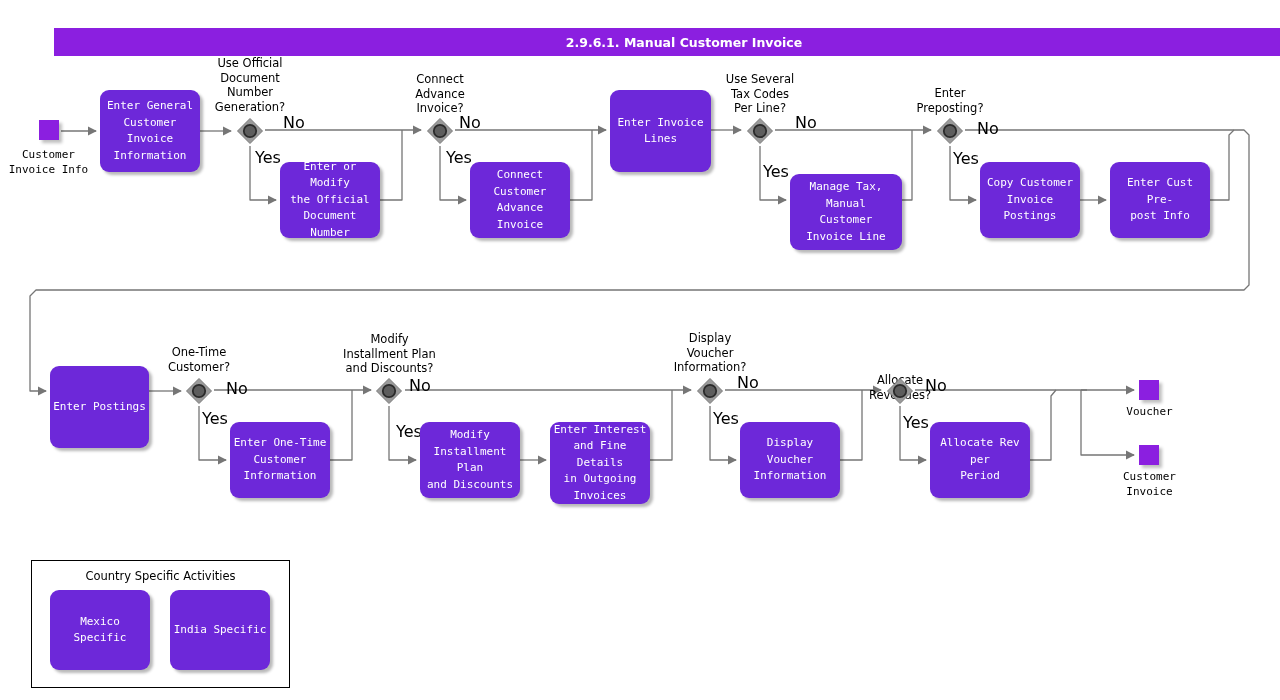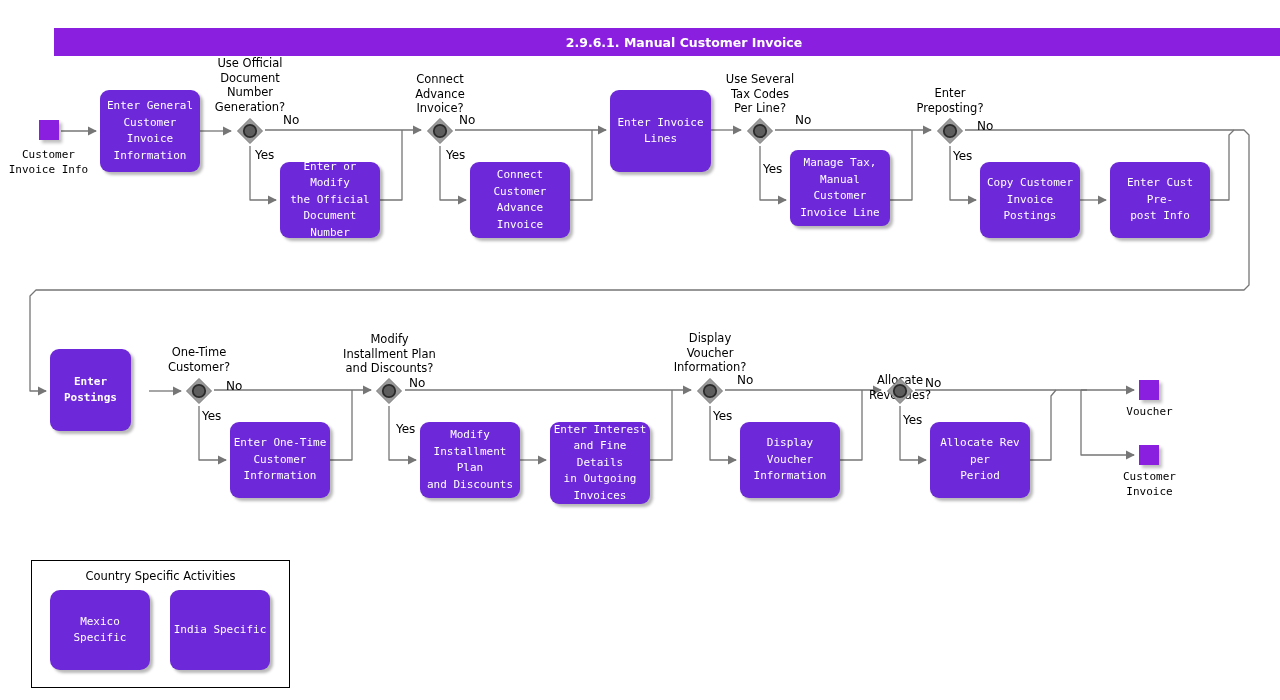--- a/index.html
+++ b/index.html
@@ -80,21 +80,21 @@
     font-family: "DejaVu Sans", sans-serif;
     font-size: 11.5px;
     line-height: 14.5px;
     color: #000000;
     text-align: center;
     white-space: pre-line;
   }
   .branch-label {
     position: absolute;
     font-family: "DejaVu Sans", sans-serif;
-    font-size: 12px;
+    font-size: 16px;
     color: #000000;
     white-space: nowrap;
   }
   .gateway {
     position: absolute;
     width: 30px;
     height: 30px;
   }
   #legend-box {
     position: absolute;
@@ -258,21 +258,21 @@
 Per Line?</div>
 <div class="gateway" style="left:745px; top:116px;">
   <svg viewBox="0 0 30 30" width="30" height="30" xmlns="http://www.w3.org/2000/svg">
     <polygon points="15,2.5 27.5,15 15,27.5 2.5,15" fill="#9a9a9a" stroke="#7a7a7a" stroke-width="1"></polygon>
     <circle cx="15" cy="15" r="6.2" fill="#5d5d5d" stroke="#2a2a2a" stroke-width="1.8"></circle>
   </svg>
 </div>
 <div class="branch-label" style="left:795px; top:113px;">No</div>
 <div class="branch-label" style="left:763px; top:162px;">Yes</div>
 
-<div class="task" style="left:790px; top:150px; width:100px; height:76px;border-radius:8px;">
+<div class="task" style="left:790px; top:174px; width:112px; height:76px;">
   <span class="task-label">Manage Tax,
 Manual
 Customer
 Invoice Line</span>
 </div>
 
 <div class="gw-caption" style="left:895px; top:86px; width:110px;">Enter
 Preposting?</div>
 <div class="gateway" style="left:935px; top:116px;">
   <svg viewBox="0 0 30 30" width="30" height="30" xmlns="http://www.w3.org/2000/svg">
@@ -286,21 +286,21 @@
 <div class="task" style="left:980px; top:162px; width:100px; height:76px;">
   <span class="task-label">Copy Customer
 Invoice Postings</span>
 </div>
 
 <div class="task" style="left:1110px; top:162px; width:100px; height:76px;">
   <span class="task-label">Enter Cust Pre-
 post Info</span>
 </div>
 
-<div class="task" style="left:50px; top:349px; width:81px; height:82px;font-weight:bold;">
+<div class="task" style="left:50px; top:366px; width:99px; height:82px;">
   <span class="task-label">Enter Postings</span>
 </div>
 
 <div class="gw-caption" style="left:144px; top:345px; width:110px;">One-Time
 Customer?</div>
 <div class="gateway" style="left:184px; top:376px;">
   <svg viewBox="0 0 30 30" width="30" height="30" xmlns="http://www.w3.org/2000/svg">
     <polygon points="15,2.5 27.5,15 15,27.5 2.5,15" fill="#9a9a9a" stroke="#7a7a7a" stroke-width="1"></polygon>
     <circle cx="15" cy="15" r="6.2" fill="#5d5d5d" stroke="#2a2a2a" stroke-width="1.8"></circle>
   </svg>
@@ -374,18 +374,18 @@
 
 <div class="event" style="left:1139px; top:380px;"></div>
 <div class="node-caption" style="left:1100px; top:404px; width:99px;">Voucher</div>
 
 <div class="event" style="left:1139px; top:445px;"></div>
 <div class="node-caption" style="left:1100px; top:469px; width:99px;">Customer
 Invoice</div>
 
 <div id="legend-box"></div>
 <div id="legend-title">Country Specific Activities</div>
-<div class="task" style="left:50px; top:590px; width:100px; height:80px;border-radius:10px;">
+<div class="task" style="left:50px; top:590px; width:100px; height:80px;">
   <span class="task-label">Mexico Specific</span>
 </div>
 <div class="task" style="left:170px; top:590px; width:100px; height:80px;">
   <span class="task-label">India Specific</span>
 </div>
 
 </body></html>

